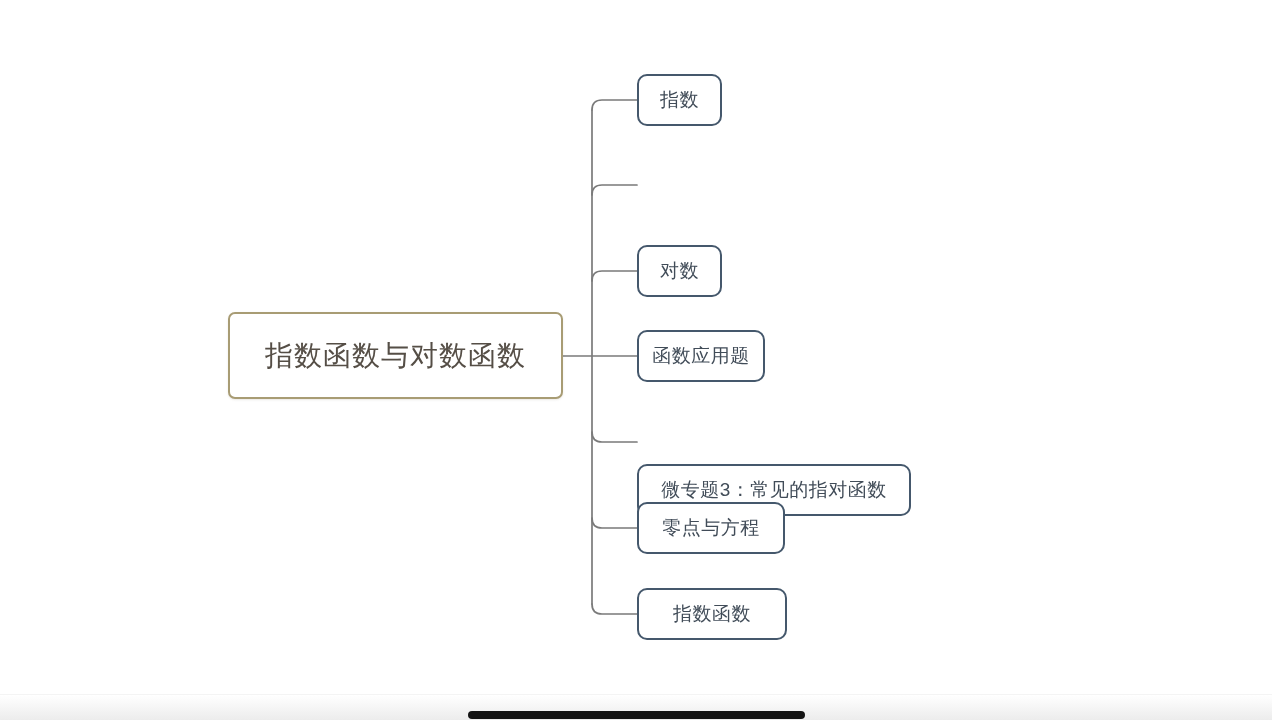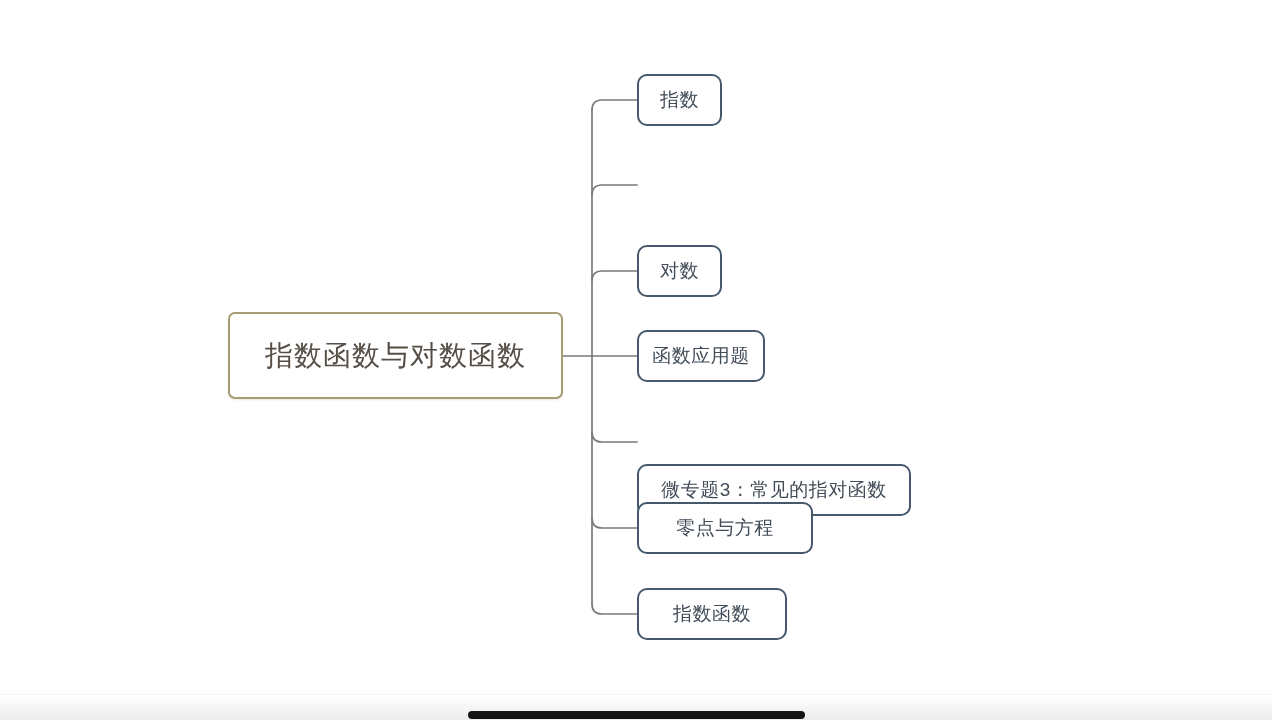--- a/index.html
+++ b/index.html
@@ -37,21 +37,21 @@
     border-radius: 10px;
     color: #414c58;
     font-size: 19px;
     letter-spacing: 0.5px;
   }
   .n0 { top:  74px; width:  85px; }
   .n1 { top: 159px; width: 128px; }
   .n2 { top: 245px; width:  85px; }
   .n3 { top: 330px; width: 128px; }
   .n4 { top: 416px; width: 274px; margin-top: 48px; }
-  .n5 { top: 502px; width: 176px; justify-content: center; }
+  .n5 { top: 502px; width: 148px; justify-content: center; }
   .n6 { top: 588px; width: 150px; }
 
   .bottom-strip {
     position: absolute;
     left: 0; right: 0; bottom: 0;
     height: 26px;
     background: linear-gradient(#ffffff, #ececec);
     border-top: 1px solid #f4f4f4;
   }
   .home-indicator {

